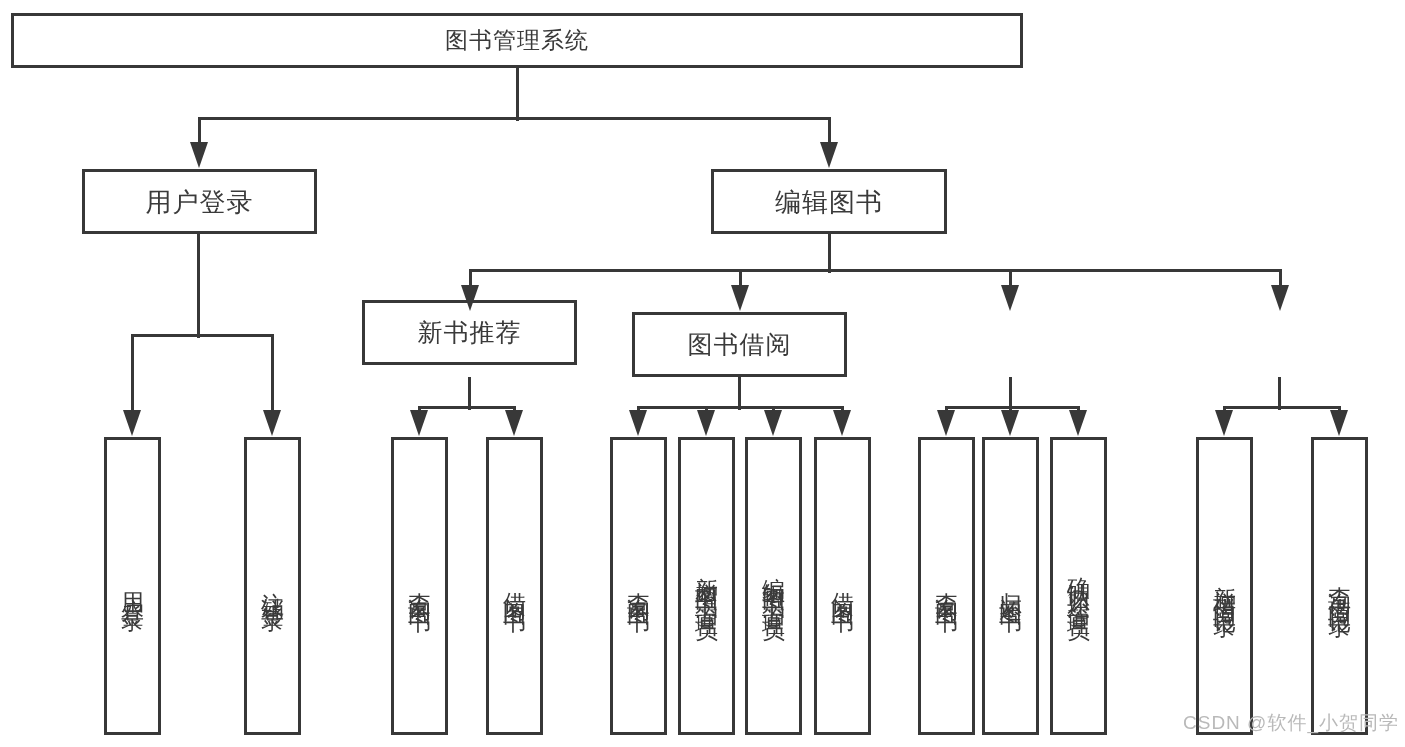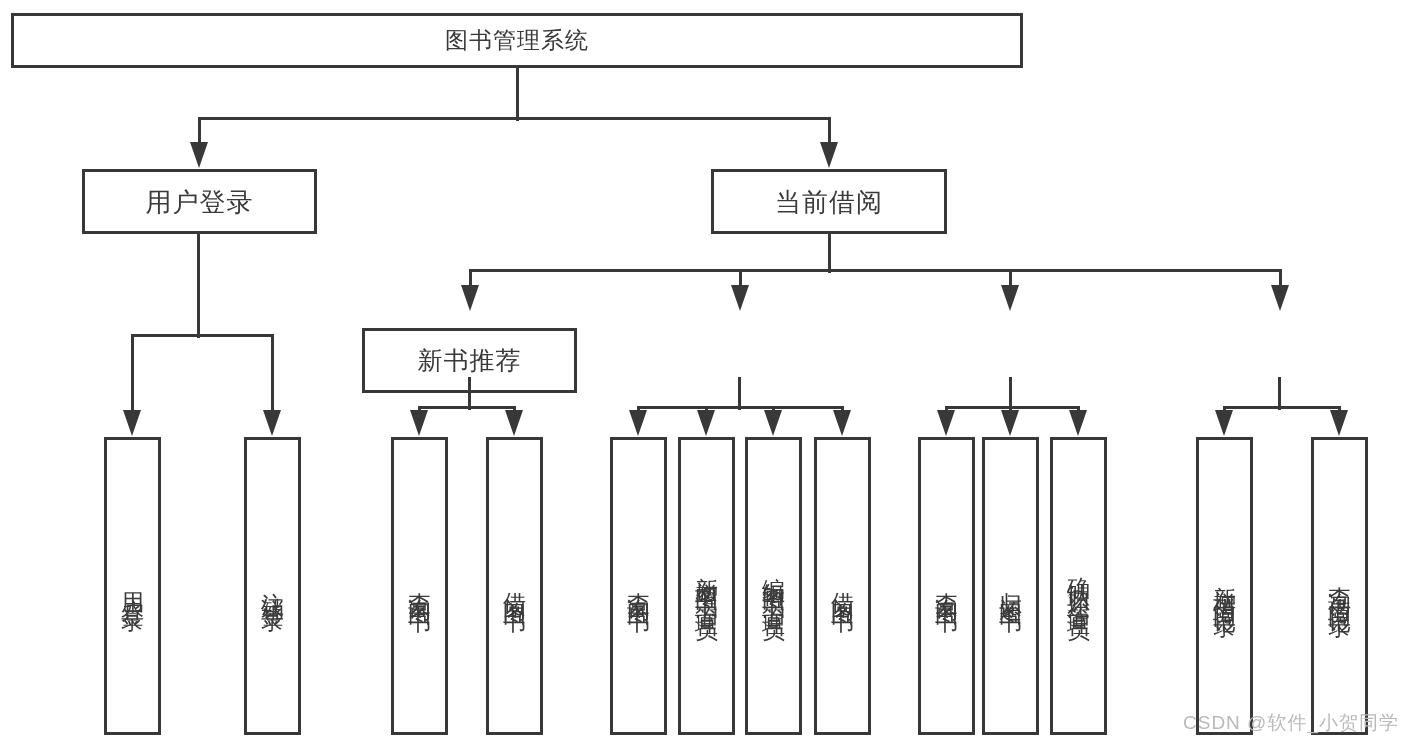--- a/index.html
+++ b/index.html
@@ -69,25 +69,28 @@
 <div id="stage">
 
   <div class="node h" style="left:11px;top:13px;width:1012px;height:55px;">
     <span class="lbl" style="font-size:23px;">图书管理系统</span>
   </div>
 
   <div class="node h" style="left:82px;top:169px;width:235px;height:65px;">
     <span class="lbl" style="font-size:26px;">用户登录</span>
   </div>
   <div class="node h" style="left:711px;top:169px;width:236px;height:65px;">
-    <span class="lbl" style="font-size:26px;">当前借阅</span>
+    <span class="lbl" style="font-size:26px;">编辑图书</span>
   </div>
 
-  <div class="node h" style="left:362px;top:328px;width:215px;height:65px;">
+  <div class="node h" style="left:362px;top:300px;width:215px;height:65px;">
     <span class="lbl" style="font-size:25px;">新书推荐</span>
+  </div>
+  <div class="node h" style="left:632px;top:312px;width:215px;height:65px;">
+    <span class="lbl" style="font-size:25px;">图书借阅</span>
   </div>
 
   <div class="node v" style="left:104px;">
     <span class="lbl">用户登录</span>
   </div>
   <div class="node v" style="left:244px;">
     <span class="lbl">注销登录</span>
   </div>
   <div class="node v" style="left:391px;">
     <span class="lbl">查询图书</span>

